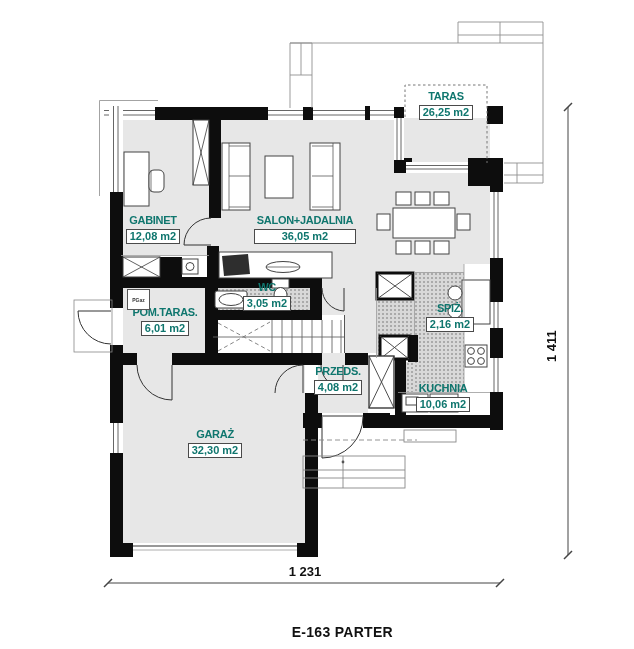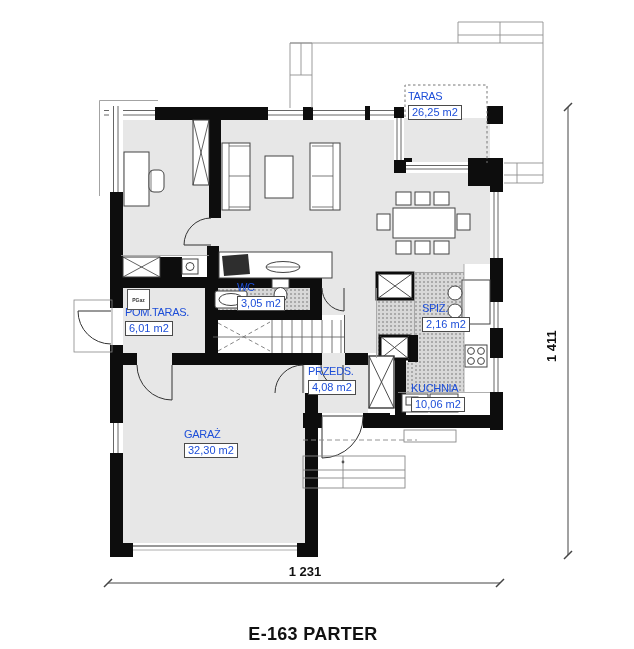--- a/index.html
+++ b/index.html
@@ -6,27 +6,27 @@
   #plan{position:relative;width:634px;height:649px;background:#ffffff;overflow:hidden;
         font-family:"Liberation Sans",sans-serif;}
   .wall{position:absolute;background:#0d0d0d;z-index:3;}
   .fl{position:absolute;z-index:1;}
   .light{background:#e7e7e7;}
   .white{background:#ffffff;}
   .dot{background-color:#d8d8d8;
        background-image:radial-gradient(#a8a8a8 0.7px, rgba(0,0,0,0) 0.9px);
        background-size:4px 4px;}
   svg.overlay{position:absolute;left:0;top:0;z-index:5;pointer-events:none;}
-  .rlabel{position:absolute;z-index:10;color:#1d4ed8;font-weight:normal;line-height:1.12;}
+  .rlabel{position:absolute;z-index:10;text-align:center;color:#0f766e;font-weight:bold;line-height:1.12;}
   .rname{font-size:11px;letter-spacing:-0.3px;white-space:nowrap;}
   .rarea{display:inline-block;border:1.4px solid #4a4a4a;background:#fff;
          font-size:11px;padding:0 3px;margin-top:1px;white-space:nowrap;}
   .dimtext{position:absolute;z-index:10;font-weight:bold;font-size:13px;color:#111;}
-  #title{position:absolute;left:233px;top:624px;width:160px;text-align:center;z-index:10;
-         font-weight:bold;font-size:18px;letter-spacing:0.3px;color:#111;}
+  #title{position:absolute;left:233px;top:624px;width:160px;text-align:right;z-index:10;
+         font-weight:bold;font-size:14px;letter-spacing:0.3px;color:#111;}
   #pgaz{position:absolute;left:127px;top:289px;width:21px;height:19px;z-index:10;
         border:1px solid #555;background:#fff;font-size:5px;font-weight:bold;color:#333;
         display:flex;align-items:center;justify-content:center;}
 </style>
 </head>
 <body>
 
 <div id="plan">
 
   <div class="fl light" style="left:121px;top:118px;width:89px;height:140px;"></div>
@@ -291,20 +291,28 @@
       <path d="M121,255.5H209 M376.5,288V358 M414.5,272V335 M414,272.5H464 M464,264V392 M398,392.5H464 M464,392.5H490"></path>
     </g>
 
     <g stroke="#444" stroke-width="1" fill="none">
       <path d="M108,583H500"></path>
       <path d="M568,107V555"></path>
       <path d="M104,587L112,579 M496,587L504,579 M564,111L572,103 M564,559L572,551" stroke-width="1.5"></path>
     </g>
   </svg>
 
+  <div class="rlabel" style="left:115px;top:214px;width:76px;">
+    <div class="rname">GABINET</div>
+    <span class="rarea">12,08 m2</span>
+  </div>
+  <div class="rlabel" style="left:240px;top:214px;width:130px;">
+    <div class="rname">SALON+JADALNIA</div>
+    <span class="rarea" style="min-width:94px;">36,05 m2</span>
+  </div>
   <div class="rlabel" style="left:408px;top:90px;width:76px;">
     <div class="rname">TARAS</div>
     <span class="rarea">26,25 m2</span>
   </div>
   <div class="rlabel" style="left:125px;top:306px;width:80px;">
     <div class="rname">POM.TARAS.</div>
     <span class="rarea">6,01 m2</span>
   </div>
   <div class="rlabel" style="left:237px;top:281px;width:60px;">
     <div class="rname">WC</div>

